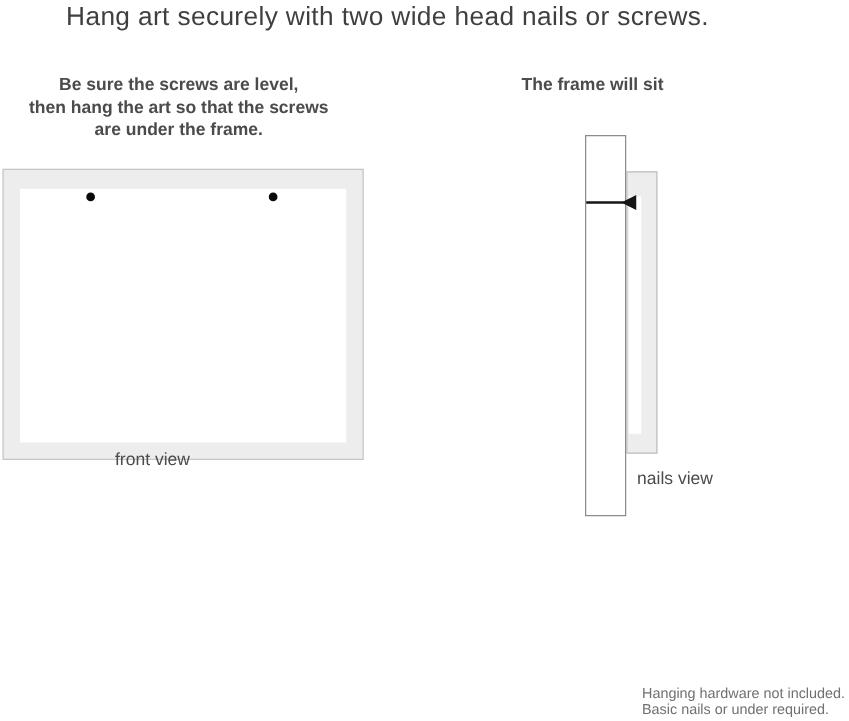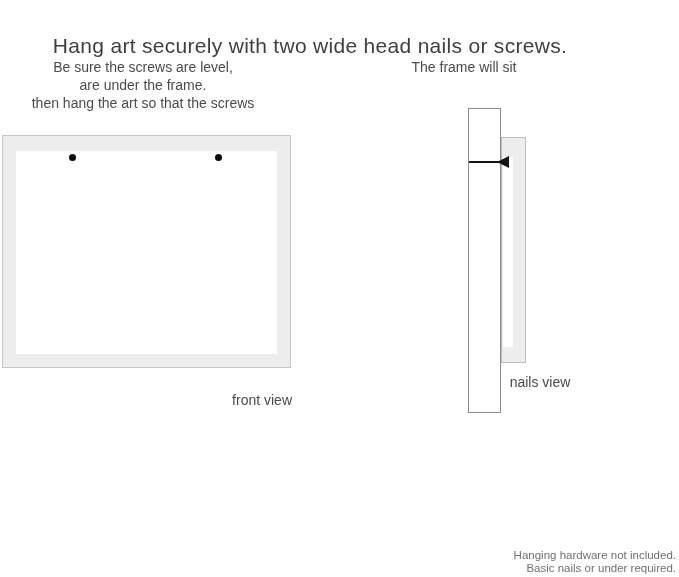--- a/index.html
+++ b/index.html
@@ -13,33 +13,32 @@
   }
   .abs { position: absolute; }
 
   .page-title {
     left: 0; top: 2px; width: 620px;
     text-align: center;
     font-size: 21px;
     font-weight: 300;
     letter-spacing: 0.3px;
     color: #3f3f3f;
-    margin-top: 32px;
   }
 
   .note {
     top: 58px;
     text-align: center;
     font-size: 14px;
     line-height: 18px;
-    font-weight: 400;
+    font-weight: 700;
     color: #4b4b4b;
   }
   .note-front { left: 0; width: 286px; }
-  .note-side  { left: 314px; width: 300px; }
+  .note-side  { left: 324px; width: 300px; }
 
   
   .frame-front {
     left: 2px; top: 135px;
     width: 287px; height: 231px;
     background: #ededed;
     border: 1px solid #c6c6c6;
   }
   .frame-front-art {
     position: absolute;
@@ -54,21 +53,21 @@
     top: 18px;
   }
   .screw-dot.left  { left: 66px; }
   .screw-dot.right { left: 212px; }
 
   .view-label {
     font-size: 14px;
     font-weight: 300;
     color: #4b4b4b;
   }
-  .label-front { left: 92px; top: 392px; width: 200px; text-align: right; }
+  .label-front { left: 92px; top: 359px; width: 200px; text-align: left; }
   .label-side  { left: 440px; top: 374px; width: 200px; text-align: center; }
 
   
   .wall-rect {
     left: 468px; top: 108px;
     width: 31px; height: 303px;
     background: #ffffff;
     border: 1px solid #8c8c8c;
   }
   .frame-side {
@@ -93,36 +92,36 @@
     left: 497px; top: 156px;
     width: 0; height: 0;
     border-top: 6px solid transparent;
     border-bottom: 6px solid transparent;
     border-right: 12px solid #161616;
     z-index: 3;
   }
 
   .footnote {
     right: 3px; top: 549px;
-    text-align: right;
+    text-align: left;
     font-size: 11.5px;
     line-height: 13px;
     font-weight: 300;
     color: #707070;
   }
 </style>
 </head>
 <body>
 
 <div class="abs page-title">Hang art securely with two wide head nails or screws.</div>
 
 <div class="abs note note-front">
   <div>Be sure the screws are level,</div>
+  <div>then hang the art so that the screws</div>
   <div>are under the frame.</div>
-  <div>then hang the art so that the screws</div>
 </div>
 
 <div class="abs note note-side">
   <div>The frame will sit</div>
 </div>
 
 <div class="abs frame-front">
   <div class="frame-front-art"></div>
   <div class="screw-dot left"></div>
   <div class="screw-dot right"></div>

